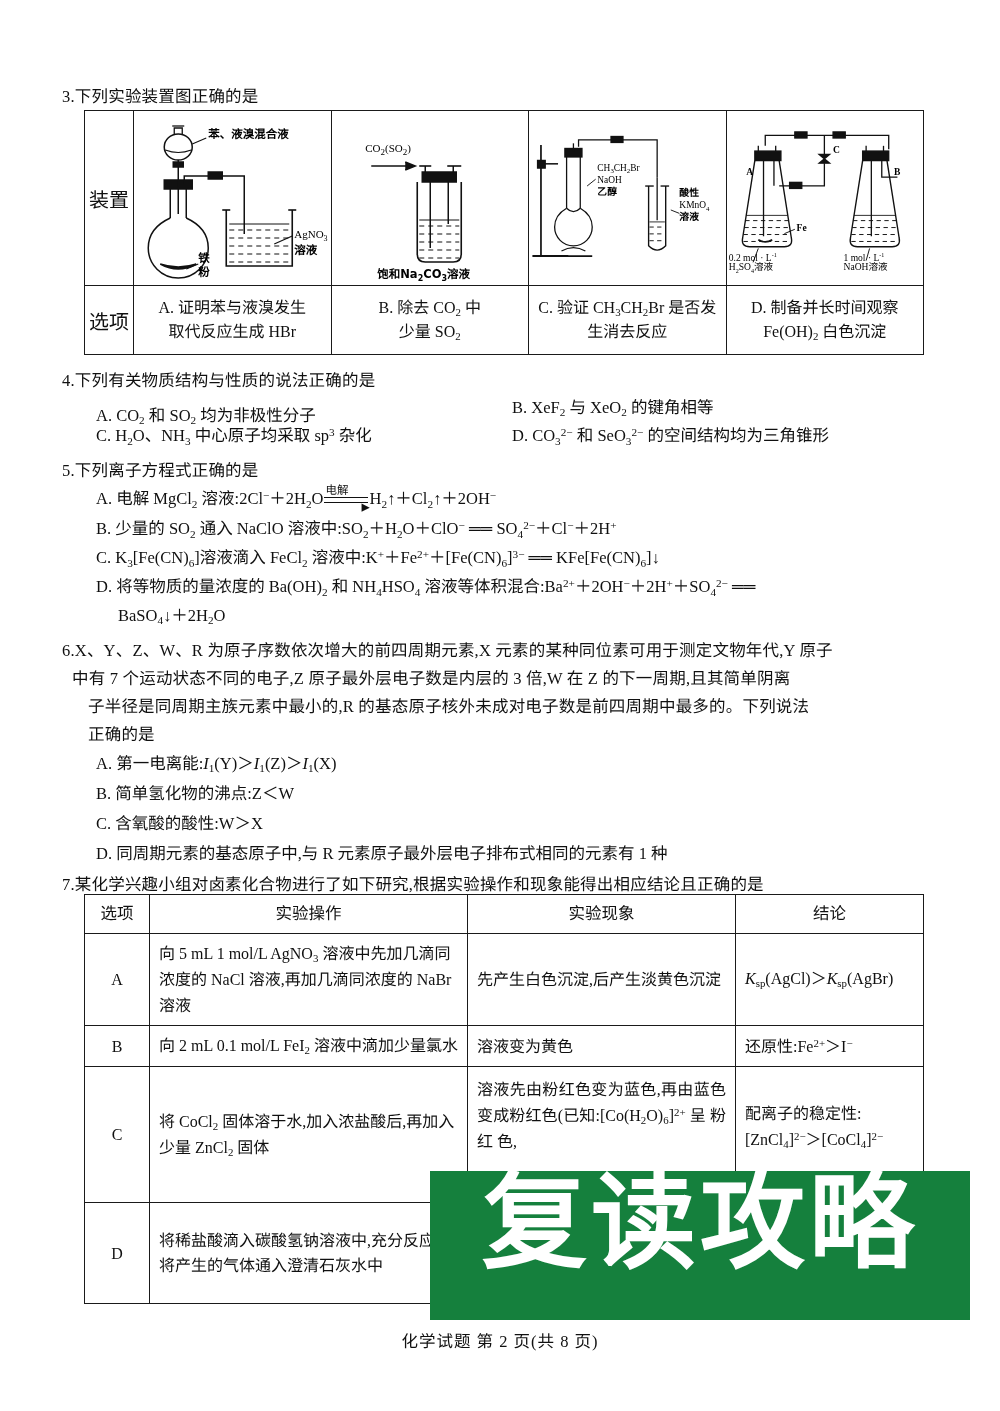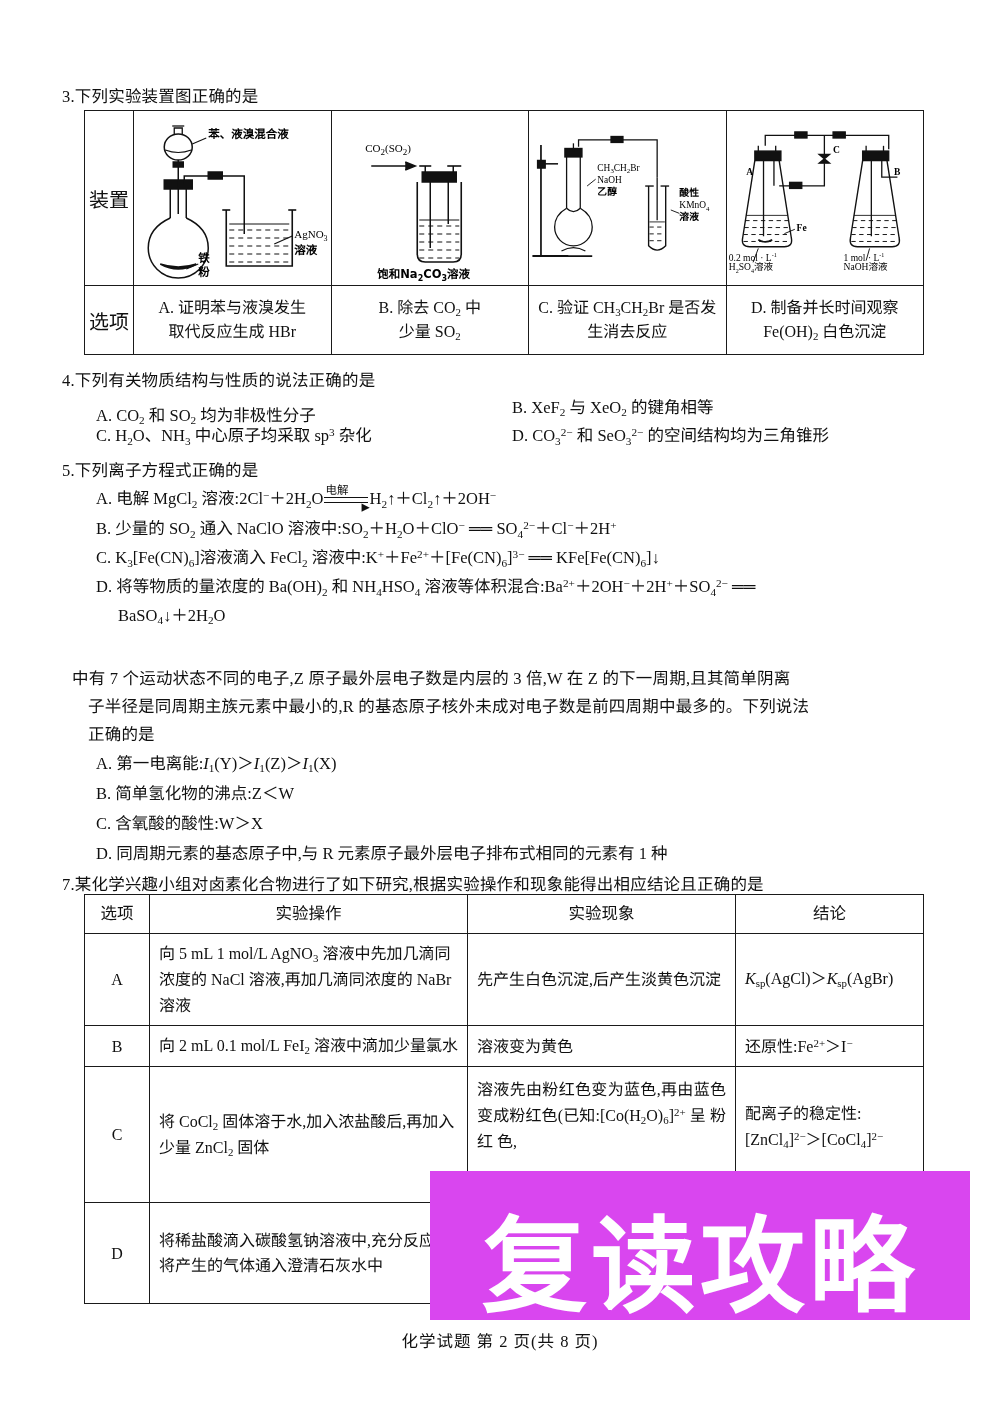--- a/index.html
+++ b/index.html
@@ -69,22 +69,22 @@
   .col-opt{ width:52px; text-align:center !important; font-size:16.5px;}
   .col-oper{ width:305px; }
   .col-phen{ width:255px; }
   .col-conc{ width:auto; }
 
   
   #watermark{
     position:absolute;
     left:430px; top:1171px;
     width:540px; height:149px;
-    background:#d946ef;
-    display:flex;align-items:flex-end;justify-content:center;
+    background:#15803d;
+    display:flex;align-items:flex-start;justify-content:center;
     z-index:50;
   }
   #watermark span{
     color:#ffffff;
     font-family:"DejaVu Sans","Liberation Sans",sans-serif;
     font-weight:700;
     font-size:105px;
     letter-spacing:4px;
     line-height:1;
     white-space:nowrap;
@@ -355,20 +355,23 @@
   <div class="blk opt" style="left:96px;top:545px;">
     C. K<sub>3</sub>[Fe(CN)<sub>6</sub>]溶液滴入 FeCl<sub>2</sub> 溶液中:K<sup>+</sup>＋Fe<sup>2+</sup>＋[Fe(CN)<sub>6</sub>]<sup>3−</sup> ══ KFe[Fe(CN)<sub>6</sub>]↓
   </div>
   <div class="blk opt" style="left:96px;top:574px;">
     D. 将等物质的量浓度的 Ba(OH)<sub>2</sub> 和 NH<sub>4</sub>HSO<sub>4</sub> 溶液等体积混合:Ba<sup>2+</sup>＋2OH<sup>−</sup>＋2H<sup>+</sup>＋SO<sub>4</sub><sup>2−</sup> ══
   </div>
   <div class="blk opt" style="left:118px;top:603px;">
     BaSO<sub>4</sub>↓＋2H<sub>2</sub>O
   </div>
 
+  <div class="blk q-line" style="left:62px;top:638px;width:900px;">
+    <span>6.</span><span>X、Y、Z、W、R 为原子序数依次增大的前四周期元素,X 元素的某种同位素可用于测定文物年代,Y 原子</span>
+  </div>
   <div class="blk q-line" style="left:72px;top:666px;width:880px;">中有 7 个运动状态不同的电子,Z 原子最外层电子数是内层的 3 倍,W 在 Z 的下一周期,且其简单阴离</div>
   <div class="blk q-line" style="left:88px;top:694px;width:880px;">子半径是同周期主族元素中最小的,R 的基态原子核外未成对电子数是前四周期中最多的。下列说法</div>
   <div class="blk q-line" style="left:88px;top:722px;width:880px;">正确的是</div>
 
   <div class="blk opt" style="left:96px;top:751px;">
     A. 第一电离能:<span class="it">I</span><sub>1</sub>(Y)＞<span class="it">I</span><sub>1</sub>(Z)＞<span class="it">I</span><sub>1</sub>(X)
   </div>
   <div class="blk opt" style="left:96px;top:781px;">
     B. 简单氢化物的沸点:Z＜W
   </div>

